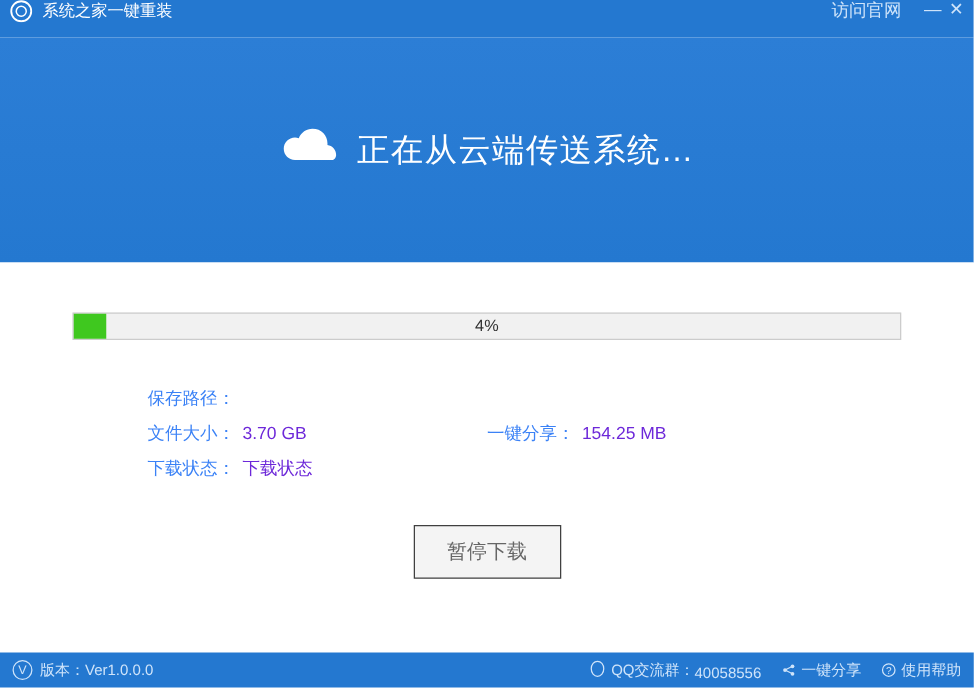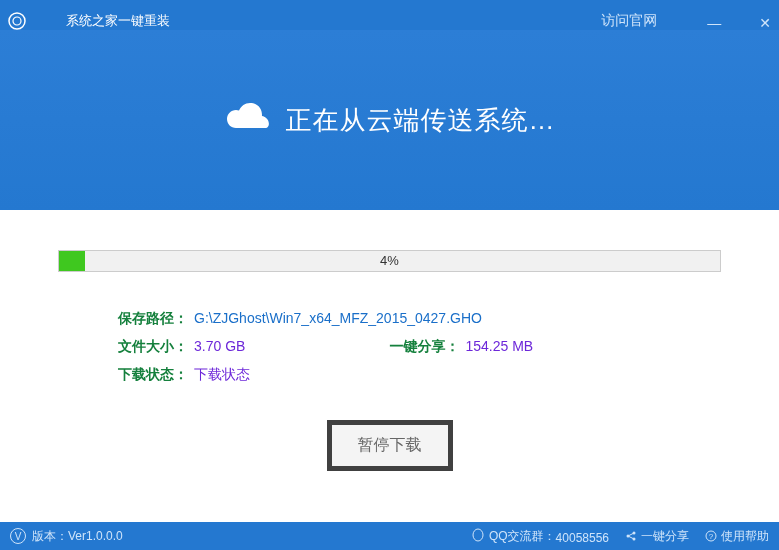--- a/index.html
+++ b/index.html
@@ -7,25 +7,24 @@
   width: 779px;
   height: 550px;
   font-family: "Microsoft YaHei", "SimSun", sans-serif;
   overflow: hidden;
   background: #fff;
 }
 .titlebar {
   height: 30px;
   background: #2478d0;
   display: flex;
-  align-items: flex-end;
+  align-items: flex-start;
   padding: 0 8px;
   color: #fff;
   font-size: 13px;
-  gap: 32px;
 }
 .titlebar .logo {
   width: 18px;
   height: 18px;
   margin-right: 8px;
   display: inline-flex;
   align-items: center;
   justify-content: center;
 }
 .titlebar .title { flex: 0 0 auto; }
@@ -90,34 +89,34 @@
   color: #333;
 }
 .info-row {
   display: flex;
   margin-bottom: 10px;
 }
 .info-row .pair {
   flex: 1;
   display: flex;
 }
-.info-row .label { color: #15803d; font-weight: bold; }
+.info-row .label { color: #3b82f6; }
 .info-row .value { color: #6d28d9; margin-left: 6px; }
 .info-row .value.path { color: #1a6fc9; }
 .btn-row {
   text-align: center;
   margin-top: 36px;
 }
 .pause-btn {
   display: inline-block;
   padding: 10px 26px;
   font-size: 16px;
   color: #666;
   background: #f4f4f4;
-  border: 5px solid #404040;
+  border: 1px solid #404040;
   cursor: pointer;
 }
 .footer {
   position: absolute;
   left: 0; right: 0;
   top: 522px;
   height: 28px;
   background: #2478d0;
   display: flex;
   align-items: center;
@@ -173,21 +172,20 @@
 <div class="content">
   <div class="progress-wrap">
     <div class="progress-fill" style="width:4%"></div>
     <div class="progress-label">4%</div>
   </div>
 
   <div class="info">
     <div class="info-row">
       <div class="pair">
         <span class="label">保存路径：</span>
-        <span class="value path">G:\ZJGhost\Win7_x64_MFZ_2015_0427.GHO</span>
       </div>
     </div>
     <div class="info-row">
       <div class="pair">
         <span class="label">文件大小：</span>
         <span class="value">3.70 GB</span>
       </div>
       <div class="pair">
         <span class="label">一键分享：</span>
         <span class="value">154.25 MB</span>

